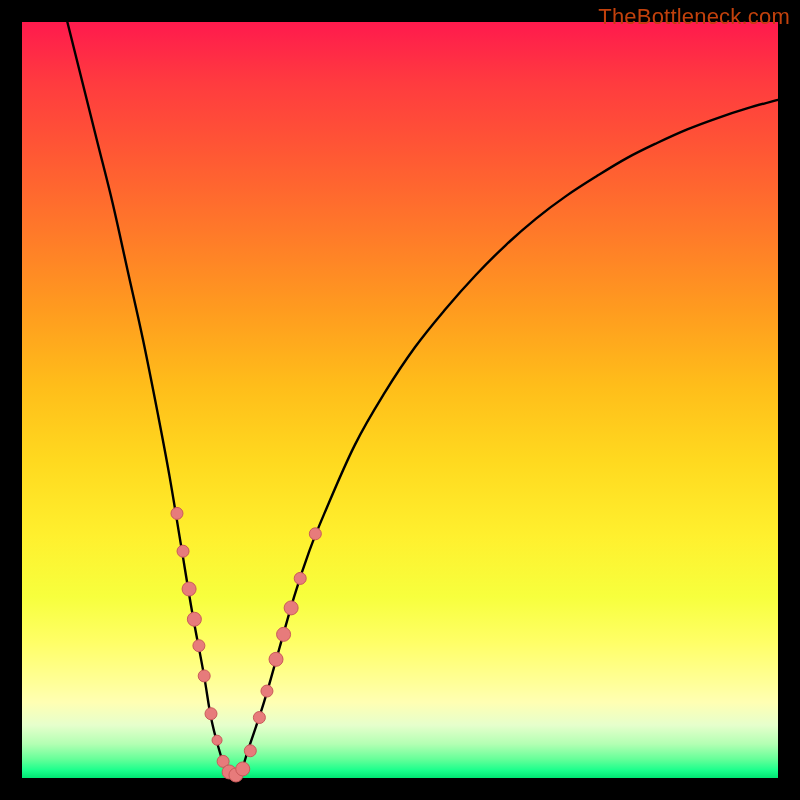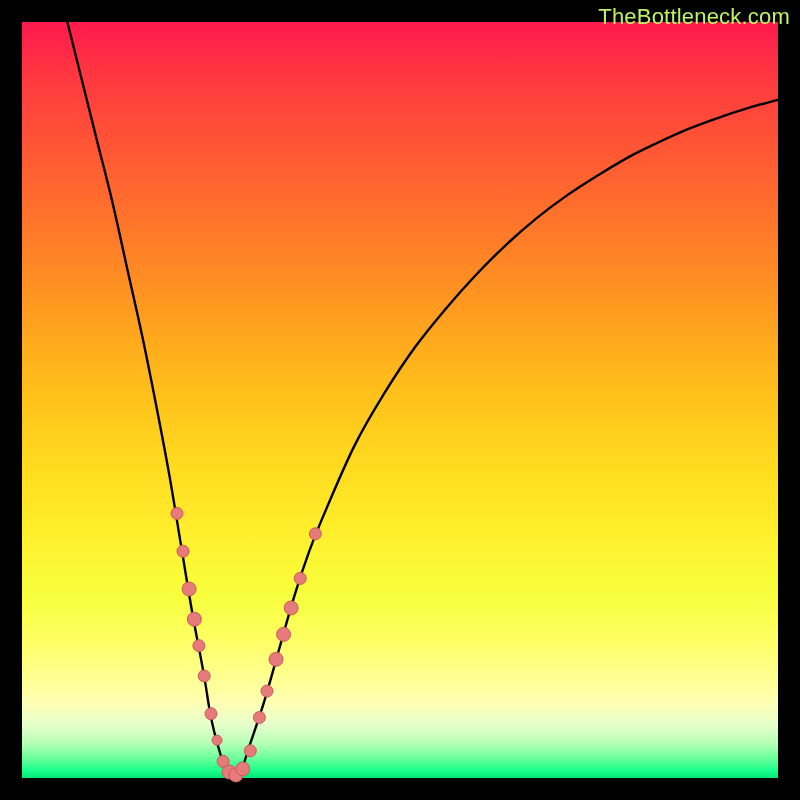--- a/index.html
+++ b/index.html
@@ -42,21 +42,21 @@
       #b3ffb3 95.5%,
       #66ff99 97.5%,
       #1aff8c 99%,
       #00e673 100%
     );
   }
   .watermark {
     position: absolute;
     top: 4px;
     right: 10px;
-    color: #bef264;
+    color: #c2410c;
     font-size: 22px;
     font-weight: 500;
     letter-spacing: 0.2px;
     user-select: none;
   }
   svg.overlay {
     position: absolute;
     left: 22px;
     top: 22px;
     width: 756px;

